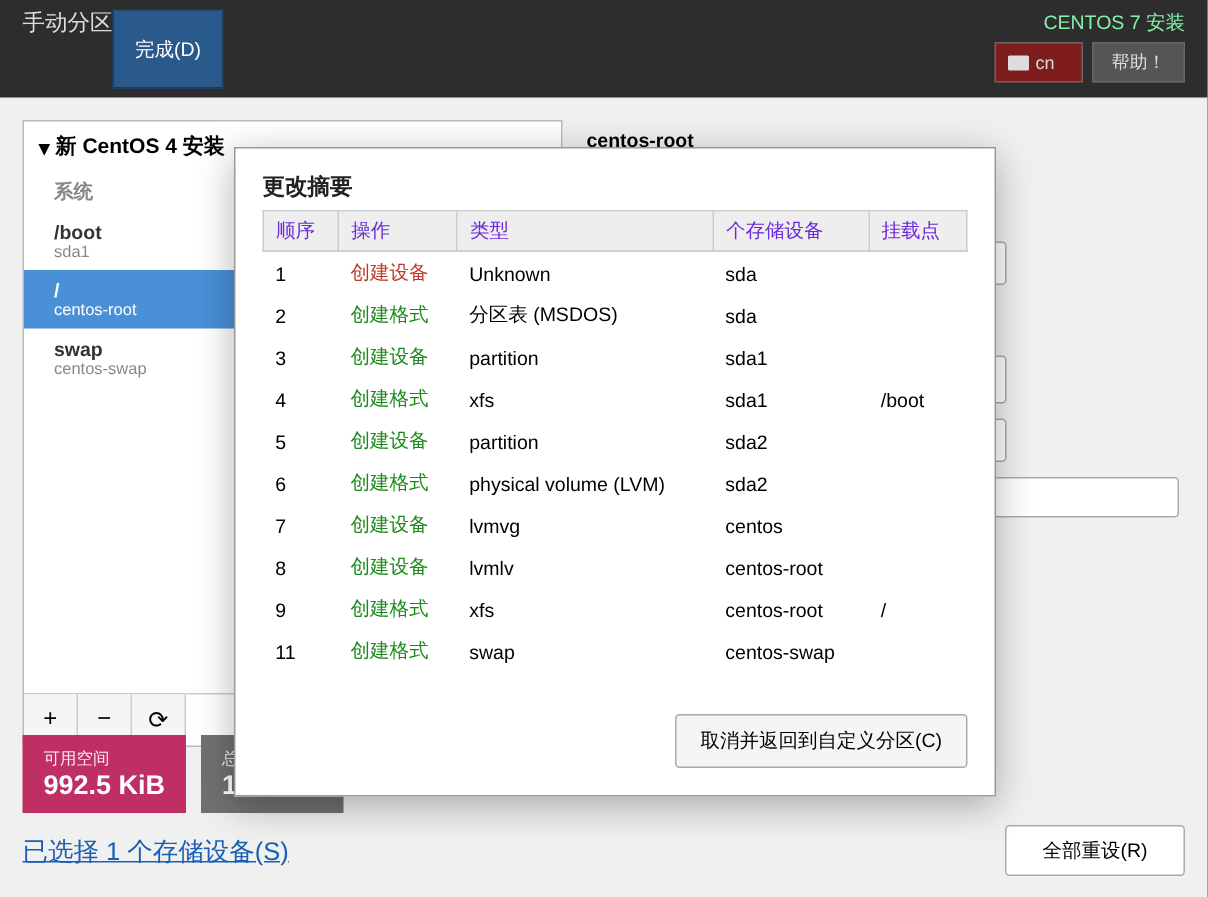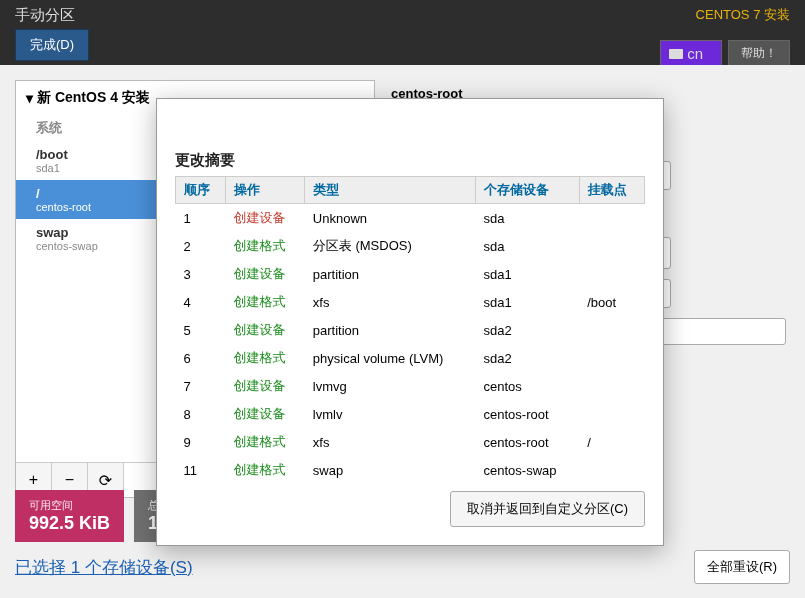--- a/index.html
+++ b/index.html
@@ -1,24 +1,24 @@
 <!DOCTYPE html>
 <html><head>
 <meta charset="utf-8">
 <style>
 * { box-sizing: border-box; margin: 0; padding: 0; font-family: "Microsoft YaHei", sans-serif; }
 body { width: 805px; height: 598px; background: #2d2d2d; overflow: hidden; position: relative; }
 .topbar { height: 65px; background: #2d2d2d; color: #ddd; display: flex; justify-content: space-between; padding: 6px 15px; }
-.topbar-left { display: flex; flex-direction: column; }
+.topbar-left { display: flex; flex-direction: row; }
 .page-title { font-size: 15px; color: #ddd; margin-bottom: 4px; }
 .done-btn { background: #2a5a8c; border: 1px solid #1a3a5c; color: #fff; padding: 6px 14px; font-size: 13px; cursor: pointer; }
 .topbar-right { display: flex; flex-direction: column; align-items: flex-end; }
-.install-title { font-size: 13px; color: #eab308; margin-bottom: 16px; }
+.install-title { font-size: 13px; color: #86efac; margin-bottom: 4px; }
 .topbar-controls { display: flex; gap: 6px; }
-.lang-box { background: #6d28d9; border: 1px solid #666; color: #ddd; padding: 4px 18px 4px 8px; font-size: 15px; display: flex; align-items: center; gap: 4px; }
+.lang-box { background: #7f1d1d; border: 1px solid #666; color: #ddd; padding: 4px 18px 4px 8px; font-size: 12px; display: flex; align-items: center; gap: 4px; }
 .kbd-icon { width: 14px; height: 10px; display: inline-block; background: #ddd; border-radius: 1px; }
 .help-btn { background: #555; border: 1px solid #666; color: #ddd; padding: 4px 12px; font-size: 12px; cursor: pointer; }
 
 .main { position: absolute; top: 65px; left: 0; right: 0; bottom: 0; background: #f0f0f0; }
 
 .layout { display: flex; height: calc(100% - 100px); padding: 15px 15px 0 15px; gap: 12px; }
 .left-panel { width: 360px; border: 1px solid #bbb; background: #fff; display: flex; flex-direction: column; }
 .tree-head { padding: 8px 10px; font-size: 14px; font-weight: bold; display: flex; align-items: center; gap: 4px; }
 .subhead { padding: 4px 20px; color: #888; font-size: 13px; font-weight: bold; }
 .entry { padding: 6px 20px; }
@@ -41,32 +41,32 @@
 
 .bottom-area { position: absolute; bottom: 0; left: 0; right: 0; padding: 8px 15px 14px 15px; }
 .space-row { display: flex; gap: 10px; margin-bottom: 8px; }
 .space-box { padding: 8px 14px; color: #fff; }
 .space-box.avail { background: #c02f63; }
 .space-box.total { background: #717171; }
 .space-box .lab { font-size: 11px; opacity: .9; }
 .space-box .val { font-size: 18px; font-weight: bold; }
 .bottom-row { display: flex; justify-content: space-between; align-items: center; }
 .link { color: #1a5fb4; text-decoration: underline; font-size: 17px; cursor: pointer; }
-.reset-btn { background: #fff; border: 1px solid #aaa; padding: 7px 12px; border-radius: 3px; font-size: 13px; cursor: pointer; }
+.reset-btn { background: #fff; border: 1px solid #aaa; padding: 7px 24px; border-radius: 3px; font-size: 13px; cursor: pointer; }
 
 .modal-backdrop { position: absolute; inset: 0; }
 .modal { position: absolute; left: 156px; top: 98px; width: 508px; background: #fff; border: 1px solid #999; box-shadow: 0 6px 24px rgba(0,0,0,.3); padding: 16px 18px 18px 18px; }
-.modal-title { font-weight: bold; font-size: 15px; margin-bottom: 6px; color: #222; margin-top: 36px; }
+.modal-title { font-weight: bold; font-size: 15px; margin-bottom: 6px; color: #222; }
 .modal-desc { font-size: 12.5px; color: #333; margin-bottom: 10px; }
 table { width: 100%; border-collapse: collapse; font-size: 13px; }
-thead th { background: #eee; border: 1px solid #ccc; padding: 4px 8px; text-align: left; font-weight: bold; color: #0369a1; }
+thead th { background: #eee; border: 1px solid #ccc; padding: 4px 8px; text-align: left; font-weight: normal; color: #6d28d9; }
 tbody td { padding: 5px 8px; vertical-align: middle; }
 .op-destroy { color: #c0392b; }
 .op-create { color: #1a8a1a; }
-.modal-btns { display: flex; justify-content: flex-end; gap: 16px; margin-top: 7px; }
+.modal-btns { display: flex; justify-content: flex-end; gap: 16px; margin-top: 28px; }
 .mbtn { border: 1px solid #aaa; background: #f5f5f5; padding: 8px 16px; border-radius: 3px; font-size: 13px; cursor: pointer; }
 .accept-wrap { border: 3px solid #f06a7b; border-radius: 6px; padding: 4px; }
 </style>
 </head>
 <body>
 
 <div class="topbar">
   <div class="topbar-left">
     <div class="page-title">手动分区</div>
     <button class="done-btn">完成(D)</button>

